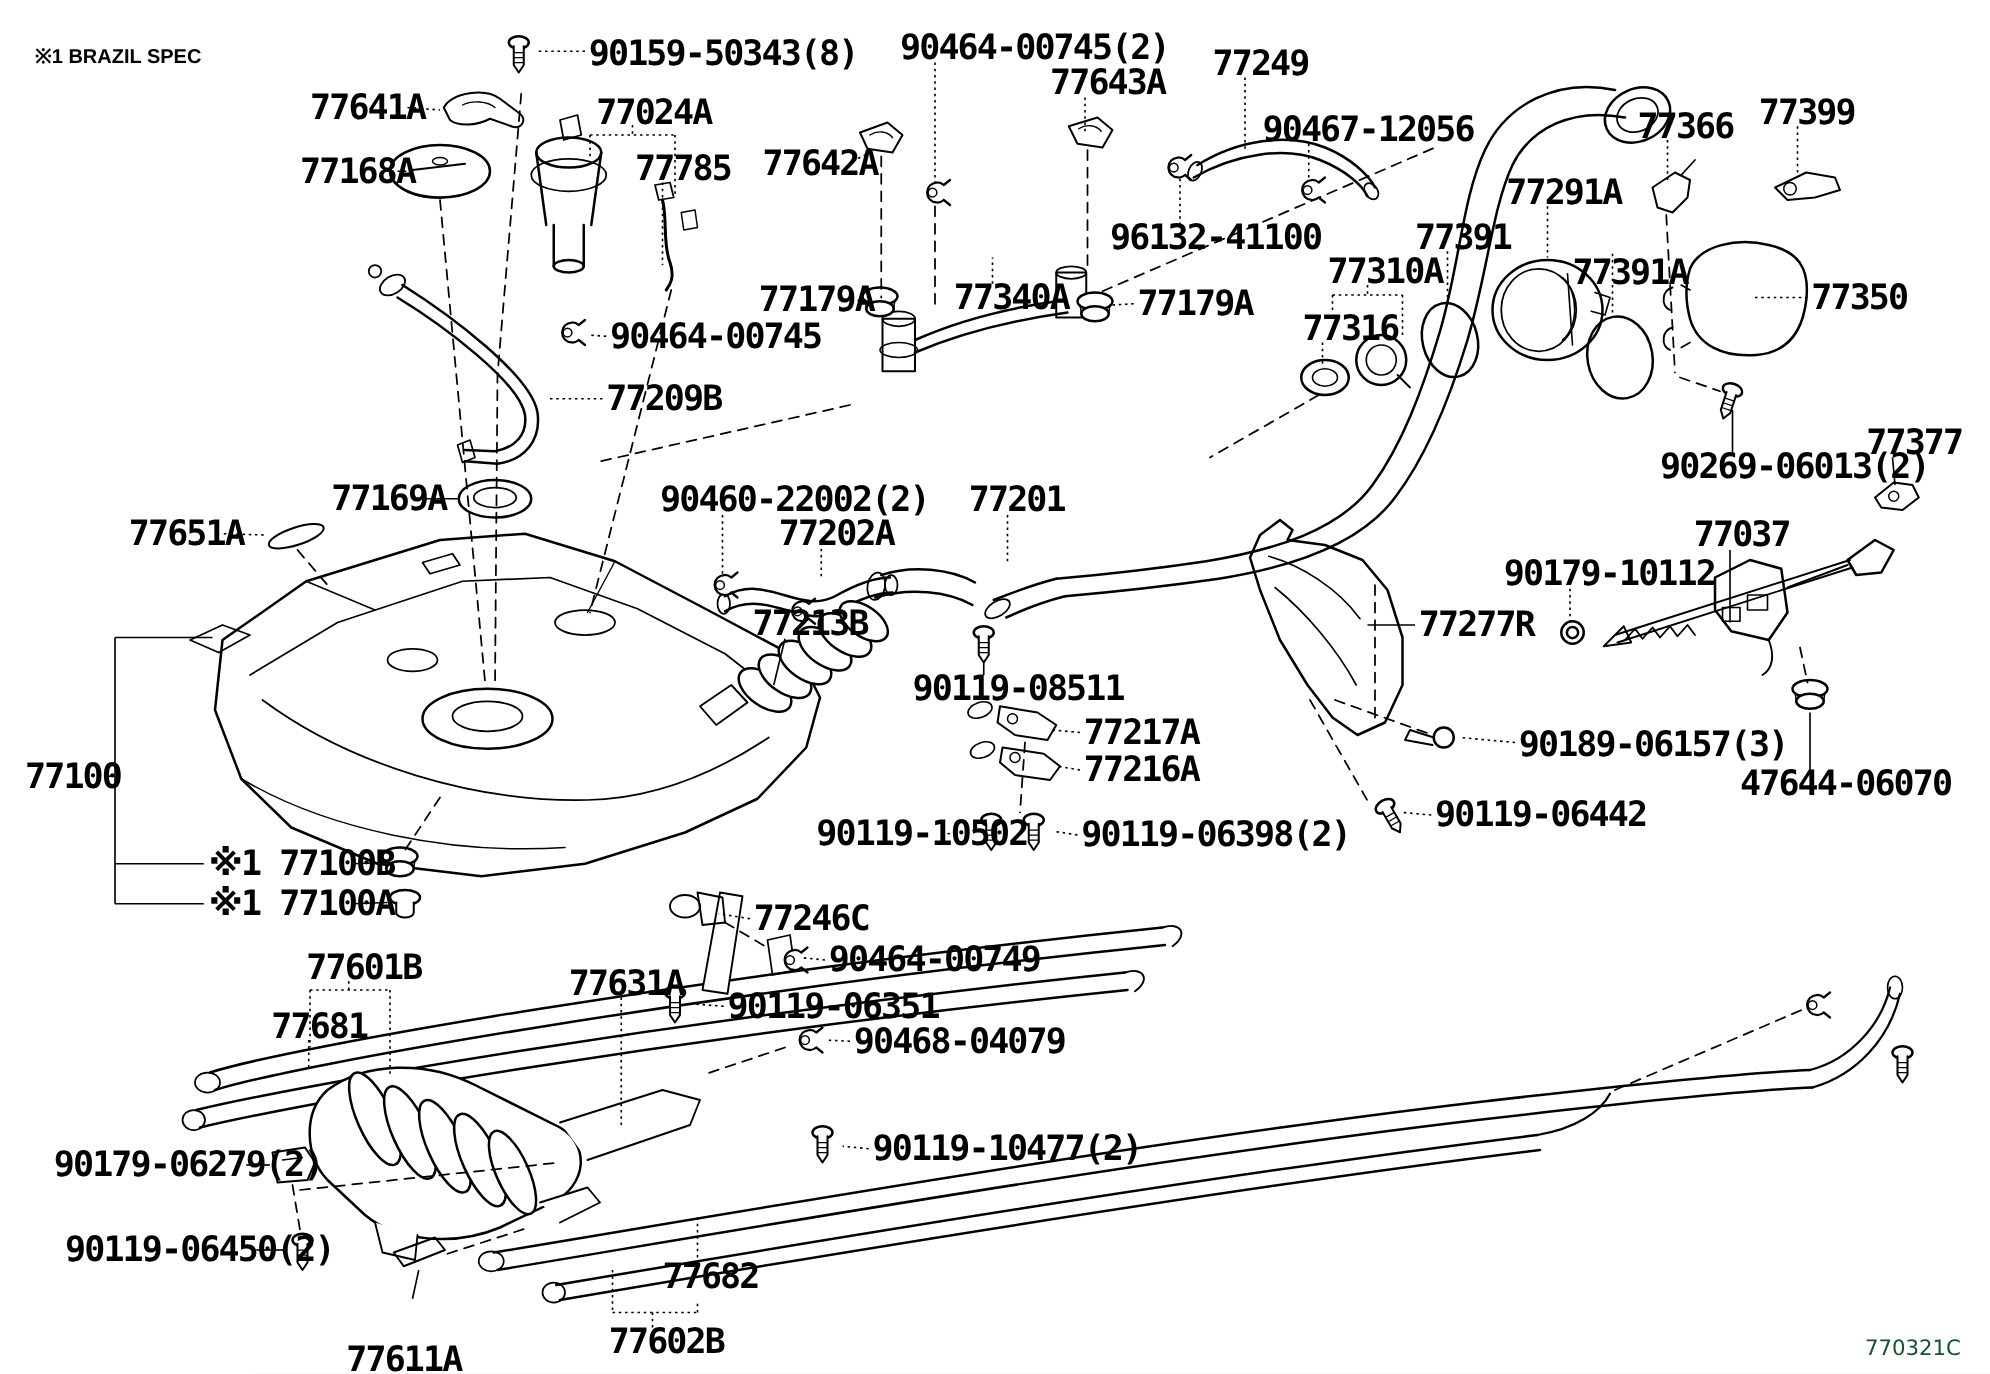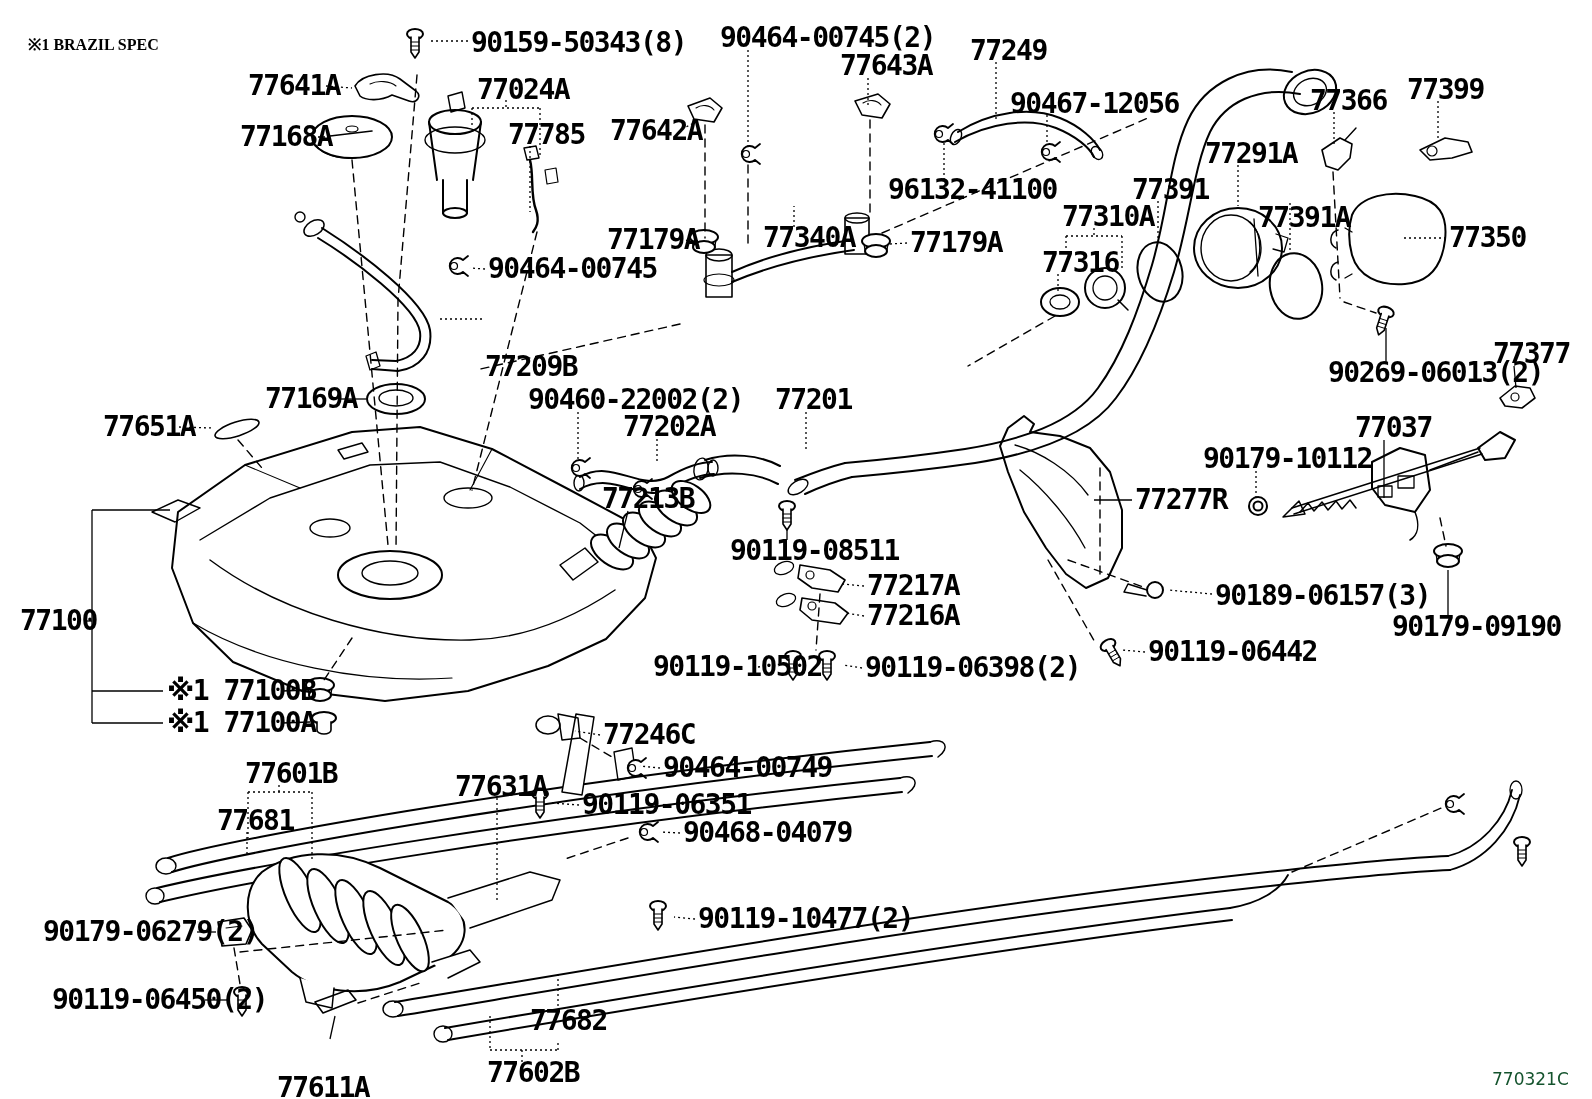--- a/index.html
+++ b/index.html
@@ -10,21 +10,21 @@
   svg.art{position:absolute;left:0;top:0;}
   svg.art *{vector-effect:non-scaling-stroke;}
   .lbl{
     position:absolute;transform:translateY(-50%);
     font-family:"DejaVu Sans Mono","DejaVu Sans",monospace;
     font-weight:bold;font-size:28px;letter-spacing:-1.5px;
     color:#000;white-space:nowrap;line-height:1;cursor:default;
   }
   .note{
     position:absolute;transform:translateY(-50%);
-    font-family:Liberation Serif, serif;
+    font-family:Liberation Sans, sans-serif;
     font-weight:bold;font-size:16px;color:#000;white-space:nowrap;
   }
   .code{
     position:absolute;transform:translateY(-50%);
     font-family:"DejaVu Sans","Liberation Sans",sans-serif;
     font-size:17px;color:#14532d;white-space:nowrap;
   }
 </style>
 </head>
 <body>
@@ -428,39 +428,39 @@
       <div class="lbl" style="left: 1205px; top: 154px;">77291A</div>
       <div class="lbl" style="left: 1132px; top: 190px;">77391</div>
       <div class="lbl" style="left: 1258px; top: 192px; margin-top: 26px;">77391A</div>
       <div class="lbl" style="left: 1062px; top: 217px;">77310A</div>
       <div class="lbl" style="left: 1042px; top: 263px;">77316</div>
       <div class="lbl" style="left: 1449px; top: 238px;">77350</div>
       <div class="lbl" style="left: 607px; top: 240px;">77179A</div>
       <div class="lbl" style="left: 763px; top: 238px;">77340A</div>
       <div class="lbl" style="left: 910px; top: 243px;">77179A</div>
       <div class="lbl" style="left: 488px; top: 269px;">90464-00745</div>
-      <div class="lbl" style="left: 485px; top: 319px; margin-top: 48px;">77209B</div>
+      <div class="lbl" style="left: 485px; top: 319px;">77209B</div>
       <div class="lbl" style="left: 1328px; top: 373px;">90269-06013(2)</div>
       <div class="lbl" style="left: 1493px; top: 354px;">77377</div>
       <div class="lbl" style="left: 265px; top: 399px;">77169A</div>
       <div class="lbl" style="left: 528px; top: 400px; text-align: center;">90460-22002(2)</div>
       <div class="lbl" style="left: 775px; top: 400px;">77201</div>
       <div class="lbl" style="left: 623px; top: 427px;">77202A</div>
       <div class="lbl" style="left: 103px; top: 427px;">77651A</div>
       <div class="lbl" style="left: 1355px; top: 428px;">77037</div>
       <div class="lbl" style="left: 1203px; top: 459px;">90179-10112</div>
       <div class="lbl" style="left: 602px; top: 499px;">77213B</div>
       <div class="lbl" style="left: 1135px; top: 500px;">77277R</div>
       <div class="lbl" style="left: 730px; top: 551px;">90119-08511</div>
       <div class="lbl" style="left: 867px; top: 586px;">77217A</div>
       <div class="lbl" style="left: 1215px; top: 596px;">90189-06157(3)</div>
       <div class="lbl" style="left: 867px; top: 616px;">77216A</div>
       <div class="lbl" style="left: 20px; top: 621px;">77100</div>
       <div class="lbl" style="left: 1148px; top: 652px;">90119-06442</div>
-      <div class="lbl" style="left: 1392px; top: 627px;">90179-09190</div>
+      <div class="lbl" style="left: 1392px; top: 627px;">47644-06070</div>
       <div class="lbl" style="left: 653px; top: 667px;">90119-10502</div>
       <div class="lbl" style="left: 865px; top: 668px;">90119-06398(2)</div>
       <div class="lbl" style="left: 167px; top: 691px;">※1 77100B</div>
       <div class="lbl" style="left: 167px; top: 723px;">※1 77100A</div>
       <div class="lbl" style="left: 603px; top: 735px;">77246C</div>
       <div class="lbl" style="left: 663px; top: 768px;">90464-00749</div>
       <div class="lbl" style="left: 245px; top: 774px;">77601B</div>
       <div class="lbl" style="left: 455px; top: 787px;">77631A</div>
       <div class="lbl" style="left: 582px; top: 805px;">90119-06351</div>
       <div class="lbl" style="left: 217px; top: 821px;">77681</div>

